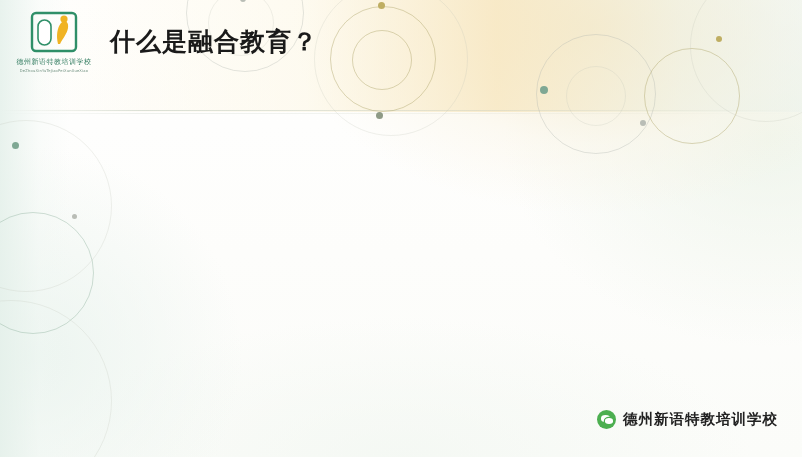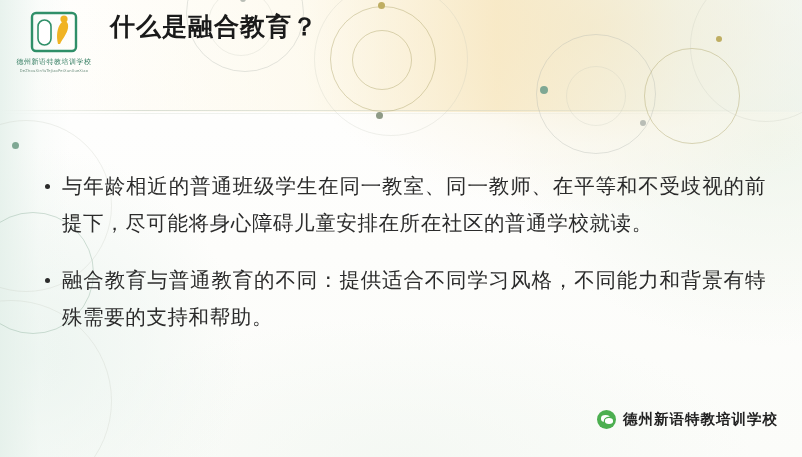--- a/index.html
+++ b/index.html
@@ -101,21 +101,21 @@
     letter-spacing: 0.2px;
     margin-top: 1px;
     white-space: nowrap;
     transform: scale(0.92);
   }
 
   
   .title {
     position: absolute;
     left: 110px;
-    top: 10px;
+    top: 25px;
     font-size: 25px;
     font-weight: bold;
     color: #1a1a1a;
     letter-spacing: 1px;
     white-space: nowrap;
     font-family: "DejaVu Sans", "Liberation Sans", sans-serif;
   }
 
   
   .body {
@@ -233,23 +233,19 @@
         <path d="M34 34 C32 26 33 18 37 13 C41 9 45 12 44 18 C43 24 39 28 36 34 Z" fill="#f0b323"></path>
         <circle cx="40" cy="9" r="3.6" fill="#f0b323"></circle>
       </svg>
     </div>
     <div class="logo-name">德州新语特教培训学校</div>
     <div class="logo-pinyin">DeZhouXinYuTeJiaoPeiXunXueXiao</div>
   </div>
 
   <div class="title">什么是融合教育？</div>
 
-  <div class="body">
-    <div class="bullet">与年龄相近的普通班级学生在同一教室、同一教师、在平等和不受歧视的前提下，尽可能将身心障碍儿童安排在所在社区的普通学校就读。</div>
-    <div class="bullet">融合教育与普通教育的不同：提供适合不同学习风格，不同能力和背景有特殊需要的支持和帮助。</div>
-  </div>
 
   <div class="footer">
     <span class="wechat-icon"></span>
     <span class="footer-text">德州新语特教培训学校</span>
   </div>
 
 </div>
 
 </body></html>

